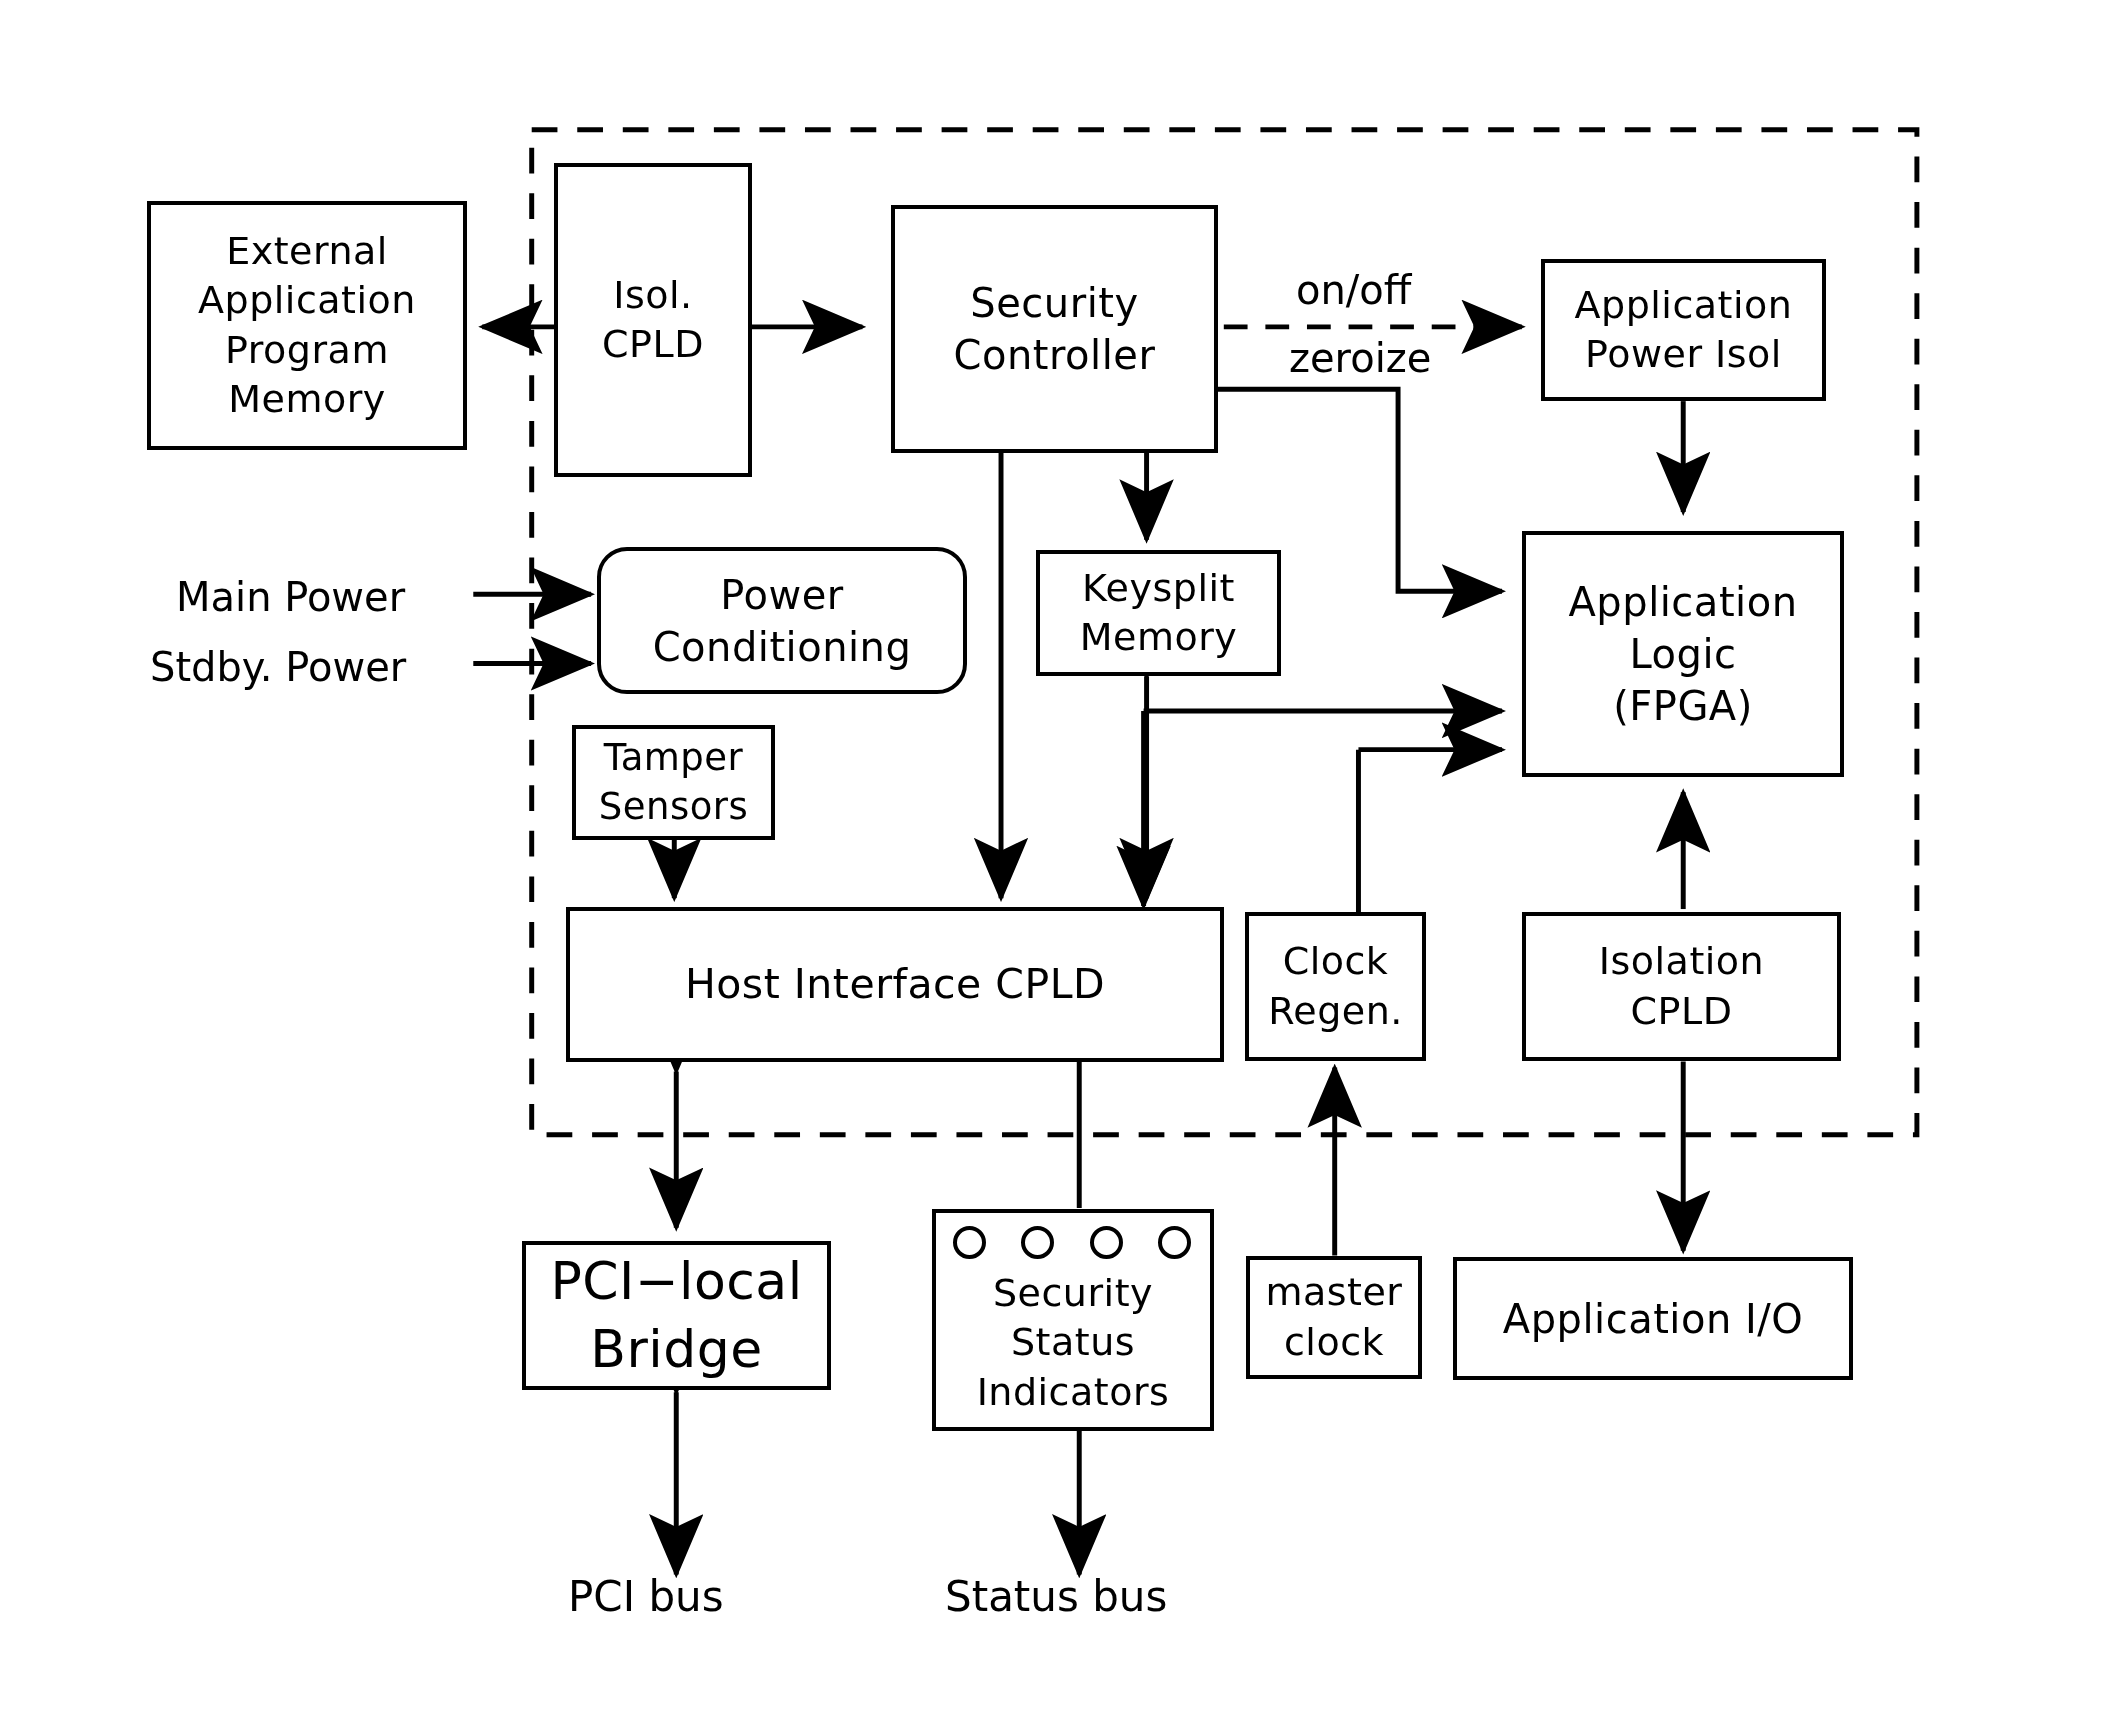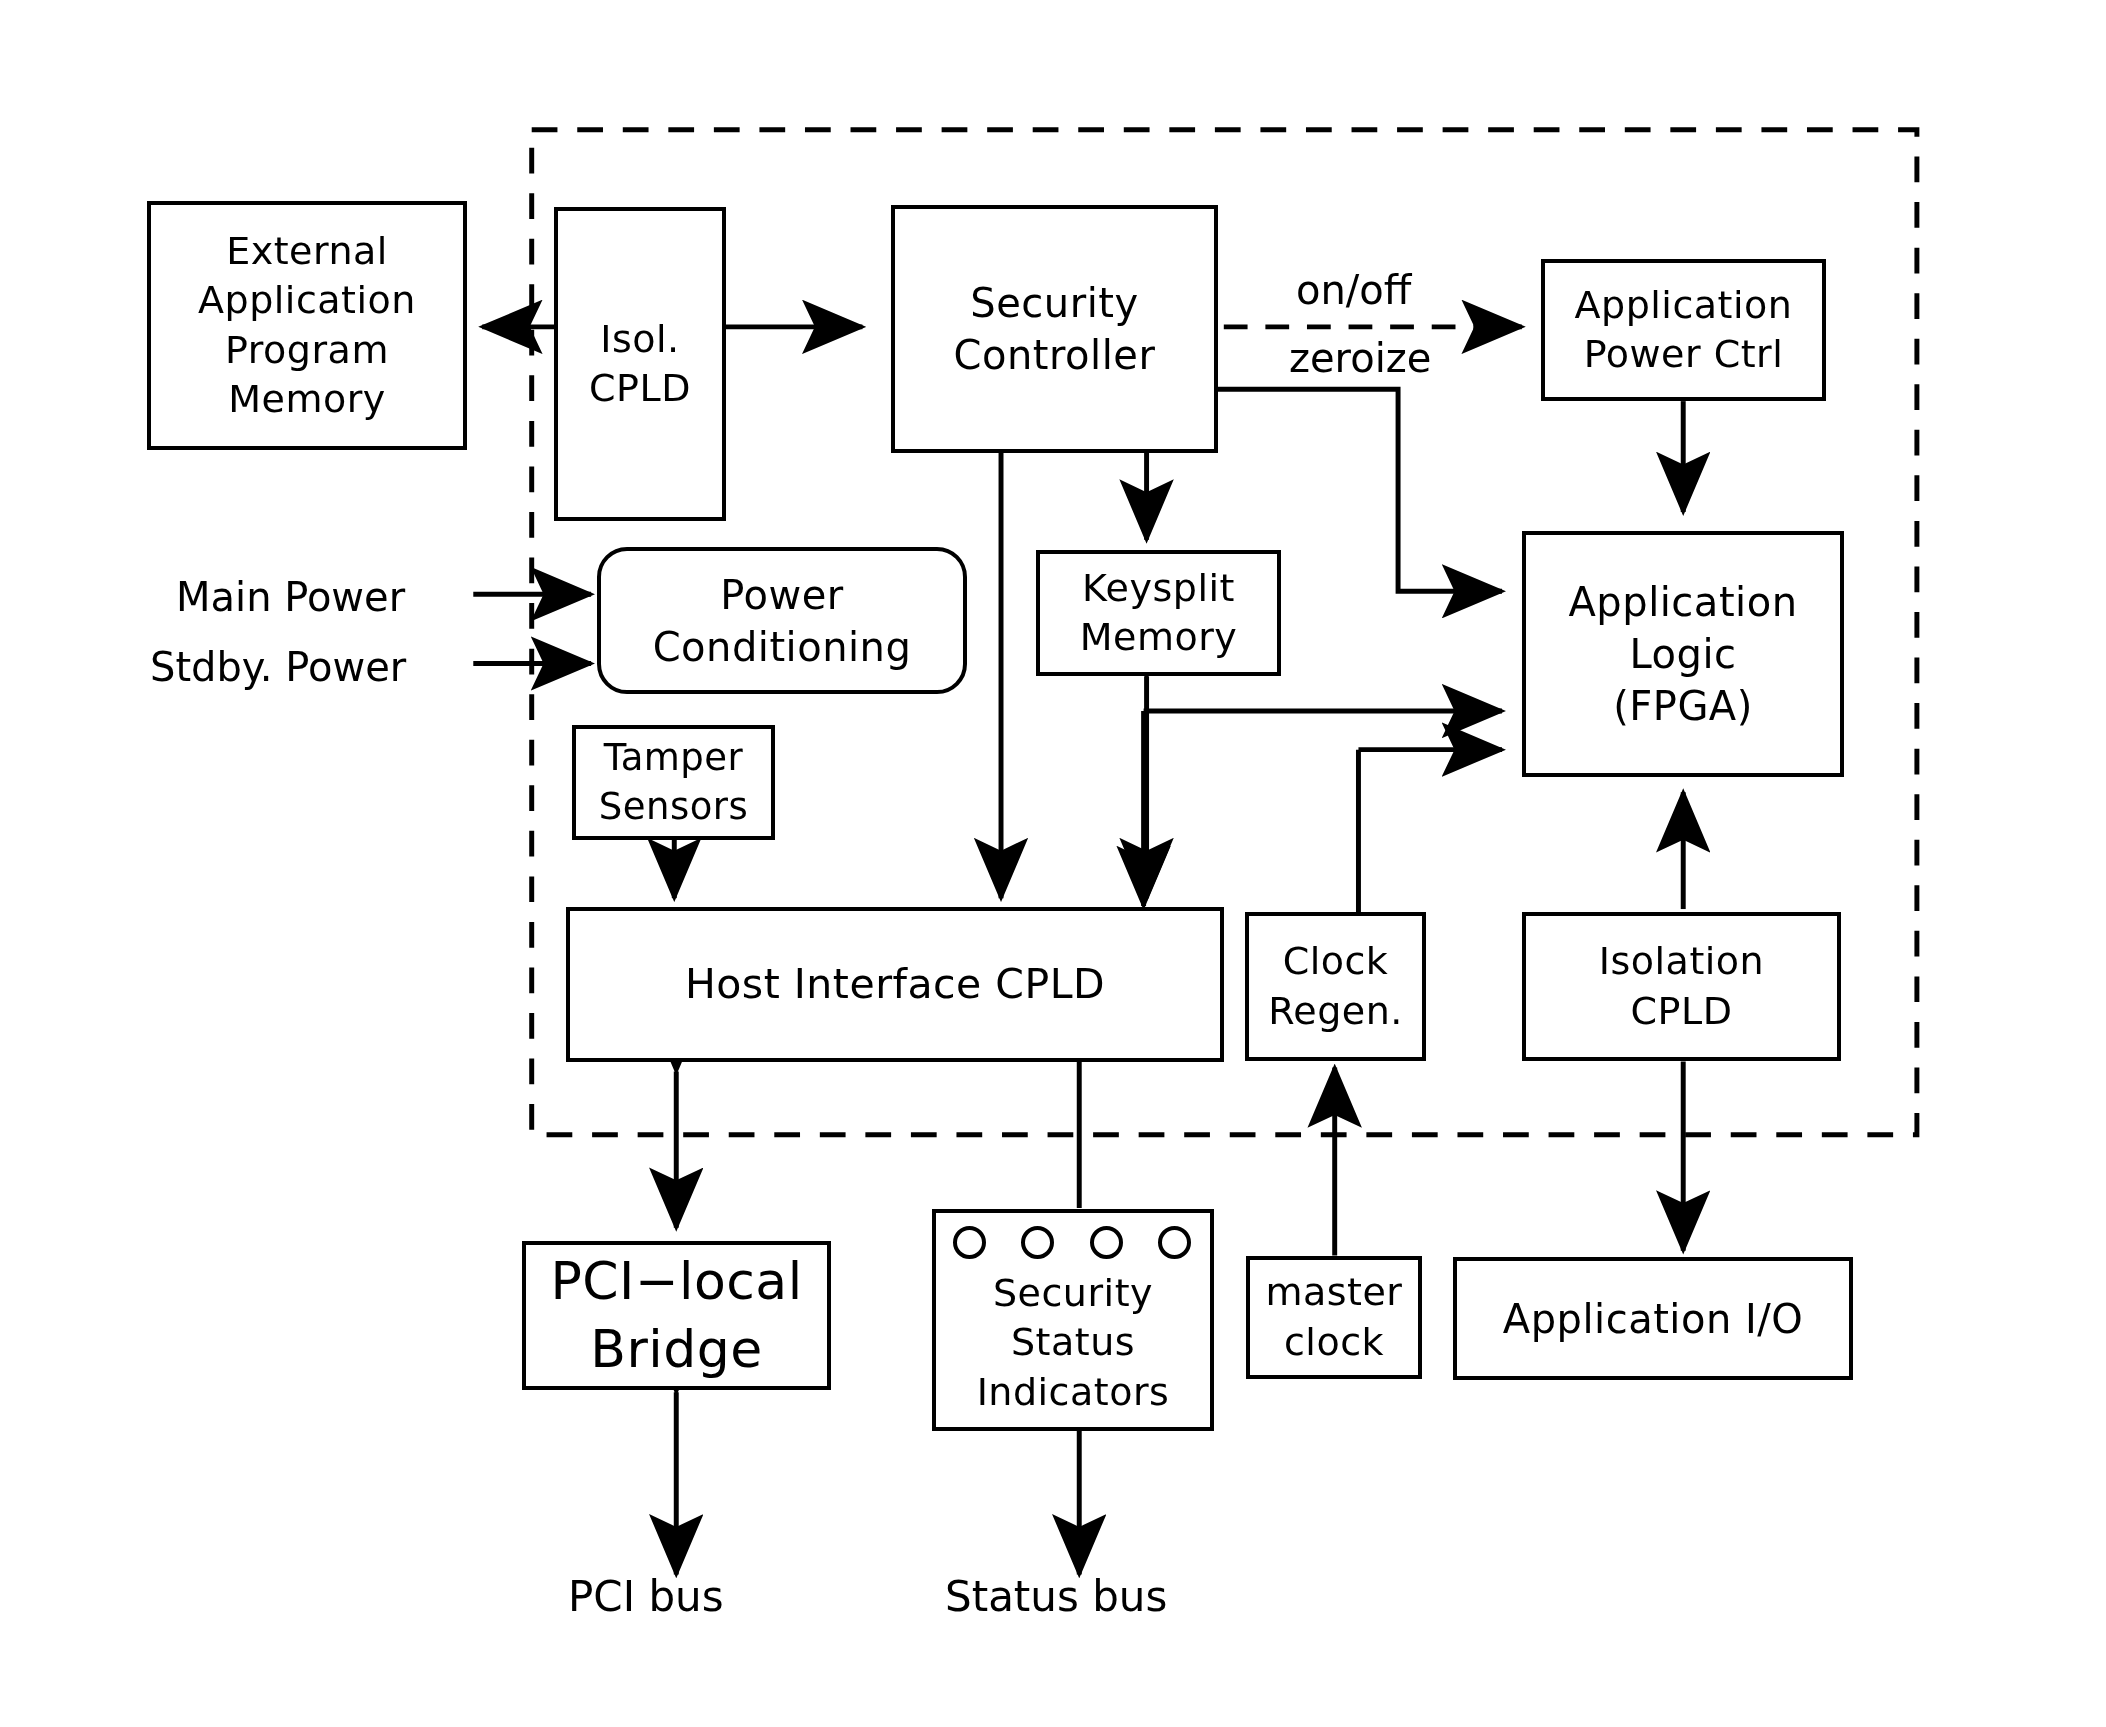--- a/index.html
+++ b/index.html
@@ -153,33 +153,33 @@
   </svg>
 
 
   <div class="blk" style="left:147px; top:201px; width:320px; height:249px; font-size:38px;">
     <span class="ln">External</span>
     <span class="ln">Application</span>
     <span class="ln">Program</span>
     <span class="ln">Memory</span>
   </div>
 
-  <div class="blk" style="left:554px; top:163px; width:172px; height:314px; font-size:38px;margin-top:44px;">
+  <div class="blk" style="left:554px; top:163px; width:198px; height:314px; font-size:38px;">
     <span class="ln">Isol.</span>
     <span class="ln">CPLD</span>
   </div>
 
   <div class="blk" style="left:891px; top:205px; width:327px; height:248px; font-size:40px;">
     <span class="ln">Security</span>
     <span class="ln">Controller</span>
   </div>
 
   <div class="blk" style="left:1541px; top:259px; width:285px; height:142px; font-size:38px;">
     <span class="ln">Application</span>
-    <span class="ln">Power  Ctrl</span>
+    <span class="ln">Power  Isol</span>
   </div>
 
   <div class="blk" style="left:597px; top:547px; width:370px; height:147px; font-size:40px;border-radius:30px;">
     <span class="ln">Power</span>
     <span class="ln">Conditioning</span>
   </div>
 
   <div class="blk" style="left:1036px; top:550px; width:245px; height:126px; font-size:38px;">
     <span class="ln">Keysplit</span>
     <span class="ln">Memory</span>

